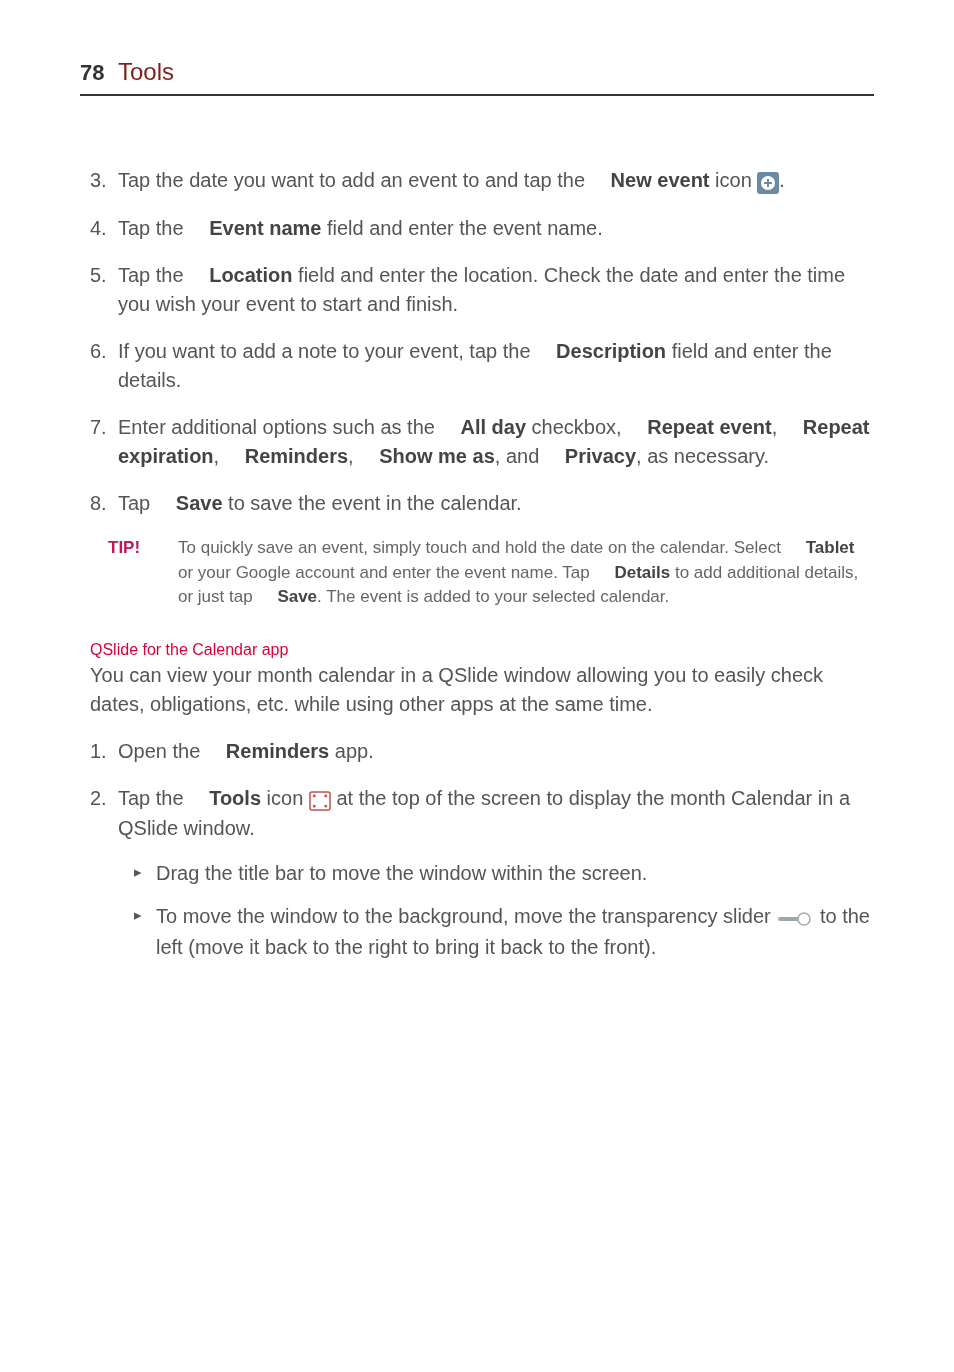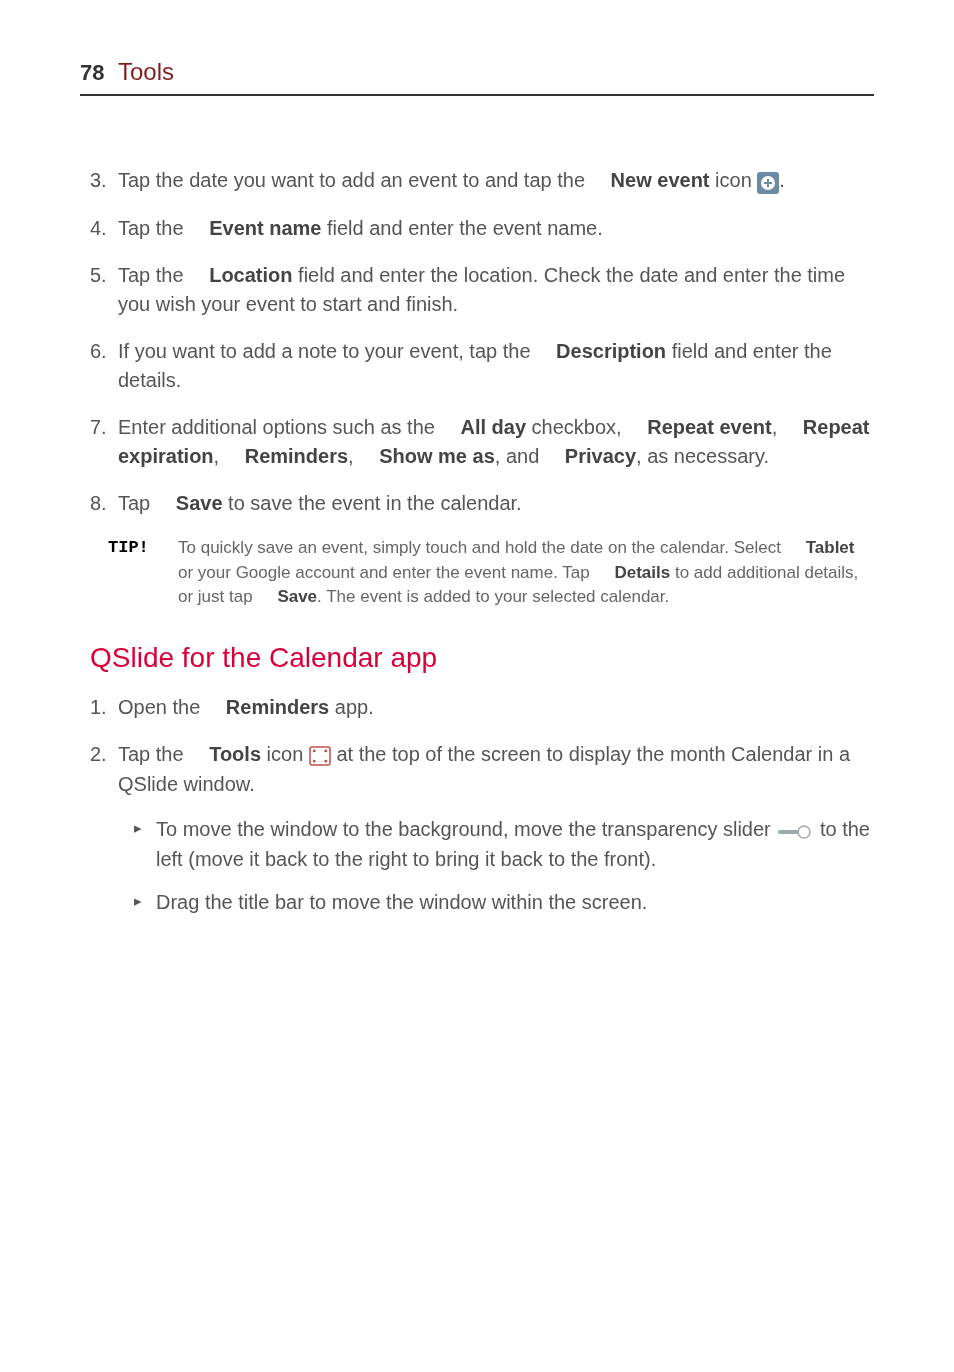--- a/index.html
+++ b/index.html
@@ -57,31 +57,29 @@
   .tip-row {
     display: flex;
     margin-top: 8px;
     margin-bottom: 28px;
     padding-left: 18px;
     font-size: 17px;
     line-height: 1.45;
     color: #666;
   }
   .tip-label {
-    color: #000000;
+    color: #be185d;
     font-weight: bold;
     flex: 0 0 70px;
-    font-family: Liberation Mono, monospace;
   }
   .tip-body { flex: 1; }
   .subheading {
     color: #d9003a;
-    font-size: 28px;
+    font-size: 16px;
     font-weight: 500;
-    margin-bottom: 14px;
   }
   .para { margin-bottom: 18px; }
   ul.bullets {
     list-style: none;
     padding: 0;
     margin: 0 0 0 16px;
   }
   ul.bullets > li {
     position: relative;
     padding-left: 22px;
@@ -145,41 +143,42 @@
 
   <div class="tip-row">
     <div class="tip-label">TIP!</div>
     <div class="tip-body">
       <span>To quickly save an event, simply touch and hold the date on the calendar. Select </span><span class="bold">Tablet</span><span> or your Google account and enter the event name. Tap </span><span class="bold">Details</span><span> to add additional details, or just tap </span><span class="bold">Save</span><span>. The event is added to your selected calendar.</span>
     </div>
   </div>
 
   <div class="subheading">QSlide for the Calendar app</div>
 
+  <div class="para">You can view your month calendar in a QSlide window allowing you to easily check dates, obligations, etc. while using other apps at the same time.</div>
 
   <ol class="main-list">
     <li>
       <span class="num">1.</span>
       <span>Open the </span><span class="bold">Reminders</span><span> app.</span>
     </li>
     <li>
       <span class="num">2.</span>
       <span>Tap the </span><span class="bold">Tools</span><span> icon </span><span class="icon"><svg width="22" height="20">
             <rect x="1" y="1" width="20" height="18" rx="2" fill="none" stroke="#c0504d" stroke-width="1.5"></rect>
             <path d="M6 4 L4 6 M6 4 L6 6 M6 4 L4 4" stroke="#c0504d" stroke-width="1.2" fill="none"></path>
             <path d="M16 4 L18 6 M16 4 L16 6 M16 4 L18 4" stroke="#c0504d" stroke-width="1.2" fill="none"></path>
             <path d="M6 16 L4 14 M6 16 L6 14 M6 16 L4 16" stroke="#c0504d" stroke-width="1.2" fill="none"></path>
             <path d="M16 16 L18 14 M16 16 L16 14 M16 16 L18 16" stroke="#c0504d" stroke-width="1.2" fill="none"></path>
           </svg></span><span> at the top of the screen to display the month Calendar in a QSlide window.</span>
 
       <ul class="bullets" style="margin-top:16px;">
+        <li>Drag the title bar to move the window within the screen.</li>
         <li>
           <span>To move the window to the background, move the transparency slider </span><span class="icon"><svg width="38" height="16">
                 <rect x="2" y="6" width="24" height="4" rx="2" fill="#9aa"></rect>
                 <circle cx="28" cy="8" r="6" fill="#fff" stroke="#aaa" stroke-width="1.5"></circle>
               </svg></span><span> to the left (move it back to the right to bring it back to the front).</span>
         </li>
-        <li>Drag the title bar to move the window within the screen.</li>
       </ul>
     </li>
   </ol>
 
 </div>
 
 </body></html>

